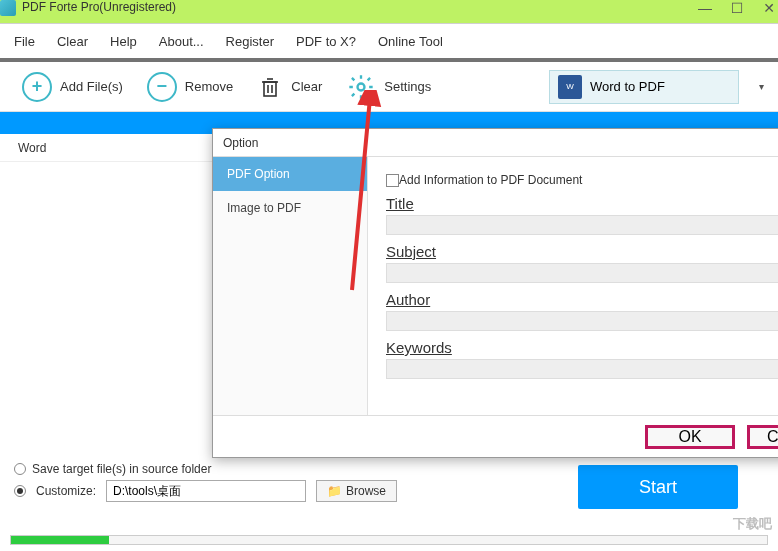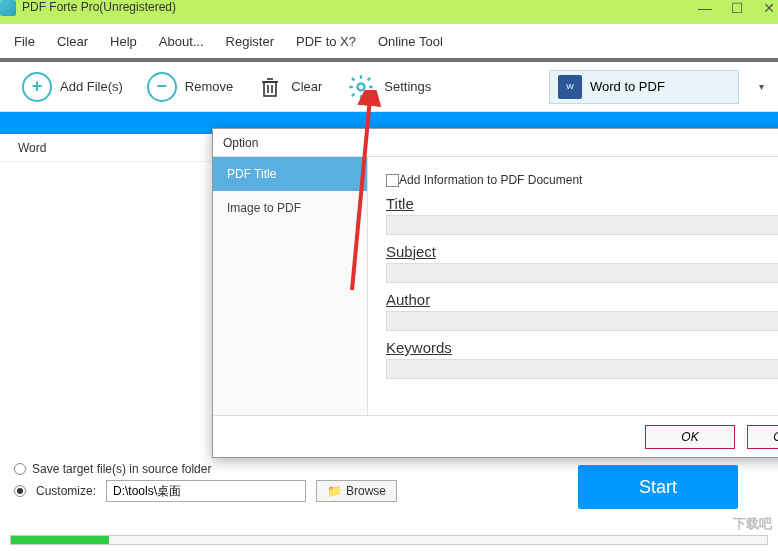--- a/index.html
+++ b/index.html
@@ -42,21 +42,21 @@
     .dlg-side { width: 155px; background: #fafafa; border-right: 1px solid #e0e0e0; }
     .dlg-tab { padding: 10px 14px; font-size: 12px; color: #444; cursor: pointer; }
     .dlg-tab.active { background: #5aaee0; color: #fff; }
     .dlg-main { flex: 1; padding: 16px 18px; font-size: 12px; color: #333; }
     .dlg-check { display: flex; align-items: center; }
     .checkbox { width: 13px; height: 13px; border: 1px solid #888; }
     .dlg-field { margin: 8px 0; }
     .dlg-field label { display: block; margin-bottom: 3px; font-size: 15px; color: #333; text-decoration: underline; }
     .dlg-field .inp { height: 20px; width: 100%; background: #eee; border: 1px solid #ddd; }
     .dlg-foot { height: 42px; border-top: 1px solid #ddd; display: flex; align-items: center; justify-content: flex-end; gap: 12px; padding: 0 16px; }
-    .dlg-btn { min-width: 90px; height: 24px; border: 1px solid #be185d; background: #f8f8f8; font-size: 12px; cursor: pointer; display: flex; align-items: center; justify-content: center; font-style: italic; }
+    .dlg-btn { min-width: 90px; height: 24px; border: 3px solid #be185d; background: #f8f8f8; font-size: 16px; cursor: pointer; display: flex; align-items: center; justify-content: center; }
     .arrow { position: absolute; left: 292px; top: 90px; width: 100px; height: 220px; pointer-events: none; }
     .watermark { position: absolute; right: 6px; bottom: 18px; font-size: 13px; color: rgba(90,90,90,0.4); font-weight: bold; }
   </style>
 </head>
 <body>
 
 <div class="titlebar">
   <div class="icon"></div>
   <span>PDF Forte Pro(Unregistered)</span>
   <div class="win-controls">
@@ -143,21 +143,21 @@
   <div class="fill"></div>
 </div>
 
 <div class="dialog">
   <div class="dlg-title">
     <span>Option</span>
     <span class="dlg-close">✕</span>
   </div>
   <div class="dlg-body">
     <div class="dlg-side">
-      <div class="dlg-tab active">PDF Title</div>
+      <div class="dlg-tab active">PDF Option</div>
       <div class="dlg-tab">Image to PDF</div>
     </div>
     <div class="dlg-main">
       <div class="dlg-check">
         <span class="checkbox"></span>
         <span>Add Information to PDF Document</span>
       </div>
       <div class="dlg-field">
         <label>Title</label>
         <div class="inp"></div>

